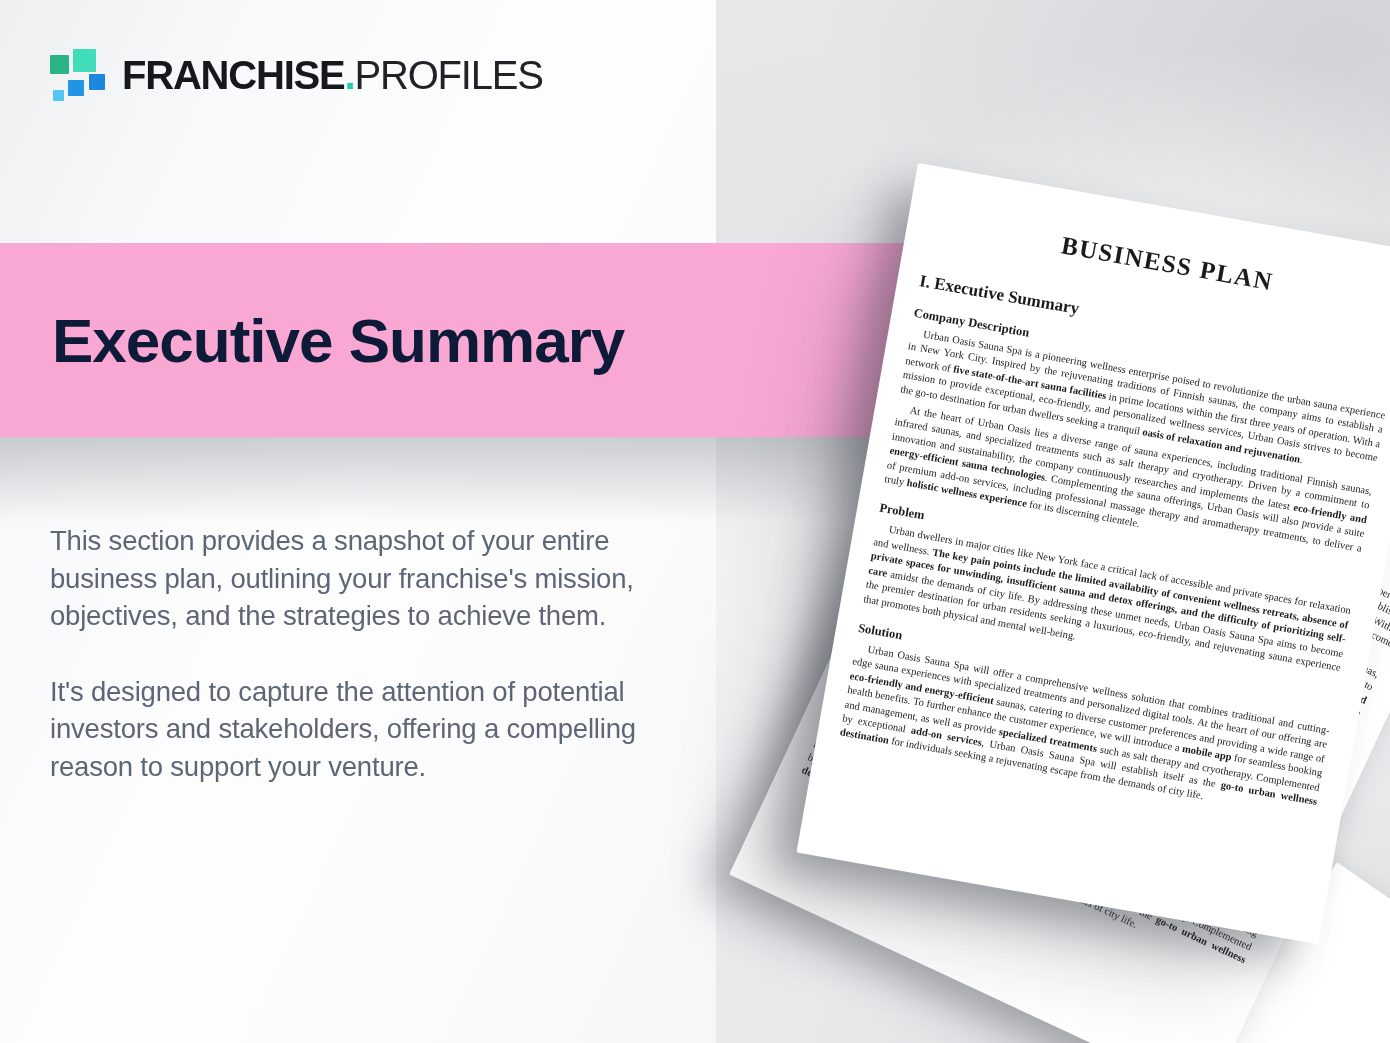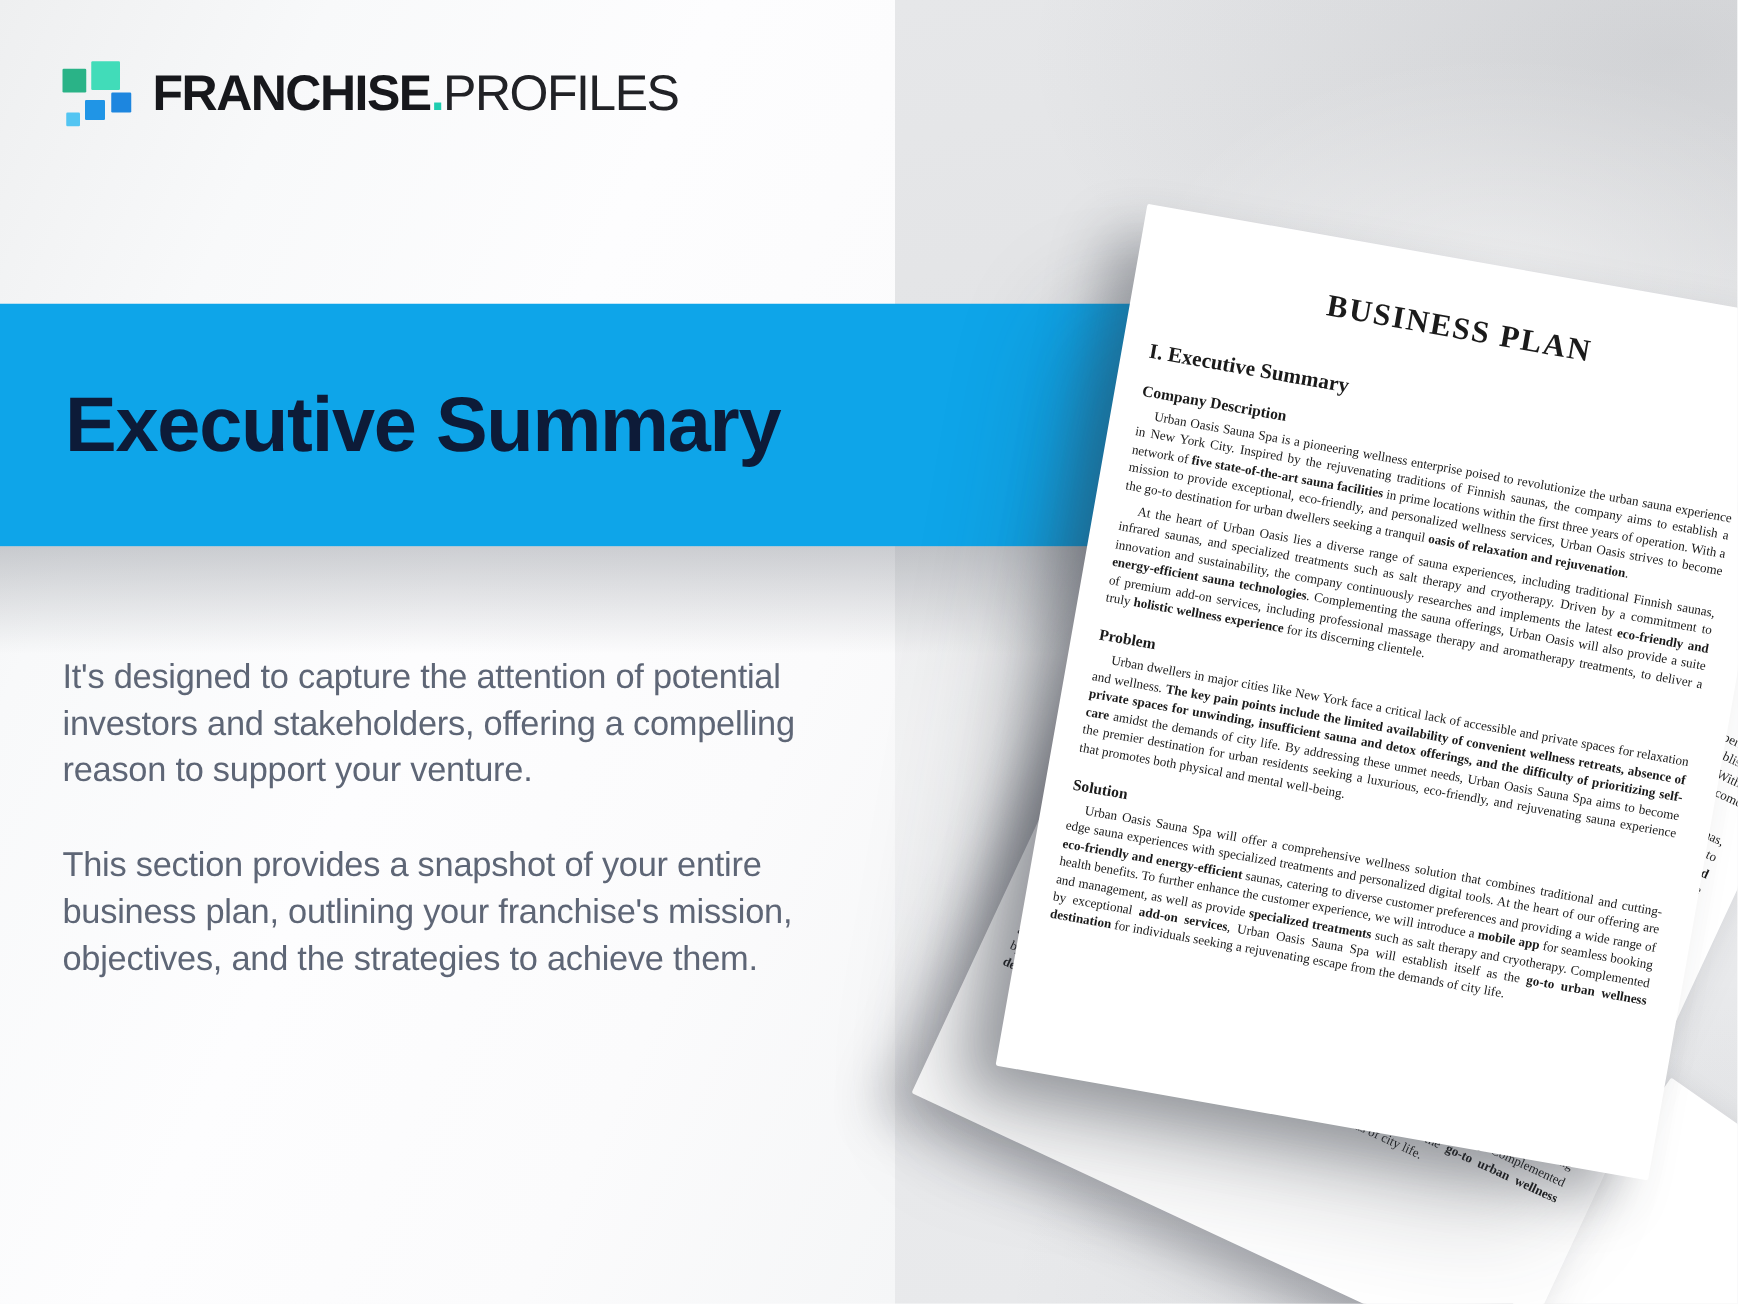--- a/index.html
+++ b/index.html
@@ -94,28 +94,28 @@
     <span class="sq2" style="background-color: rgb(65, 220, 185);"></span>
     <span class="sq3" style="background-color: rgb(29, 134, 223);"></span>
     <span class="sq4" style="background-color: rgb(32, 149, 230);"></span>
     <span class="sq5" style="background-color: rgb(83, 197, 242);"></span>
   </div>
   <div class="logo-text">
     <span class="lt-bold">FRANCHISE</span><span class="lt-dot" style="color: rgb(31, 205, 176);">.</span><span class="lt-light">PROFILES</span>
   </div>
 </div>
 
-<div class="banner" style="background-color: #0ea5e9;">
+<div class="banner" style="background-color: #f9a8d4;">
   <h1 style="color: rgb(13, 27, 56);">Executive Summary</h1>
 </div>
 <div class="banner-shadow"></div>
 
 <div class="intro">
+  <p>This section provides a snapshot of your entire business plan, outlining your franchise's mission, objectives, and the strategies to achieve them.</p>
   <p>It's designed to capture the attention of potential investors and stakeholders, offering a compelling reason to support your venture.</p>
-  <p>This section provides a snapshot of your entire business plan, outlining your franchise's mission, objectives, and the strategies to achieve them.</p>
 </div>
 
 <div class="sheet sheet-3"></div>
 
 <div class="sheet sheet-2">
   <div class="sheet-inner">
     <div class="doc-title">BUSINESS PLAN</div>
     <div class="doc-h1">I. Executive Summary</div>
     <div>
         <div class="doc-h2">Company Description</div>

